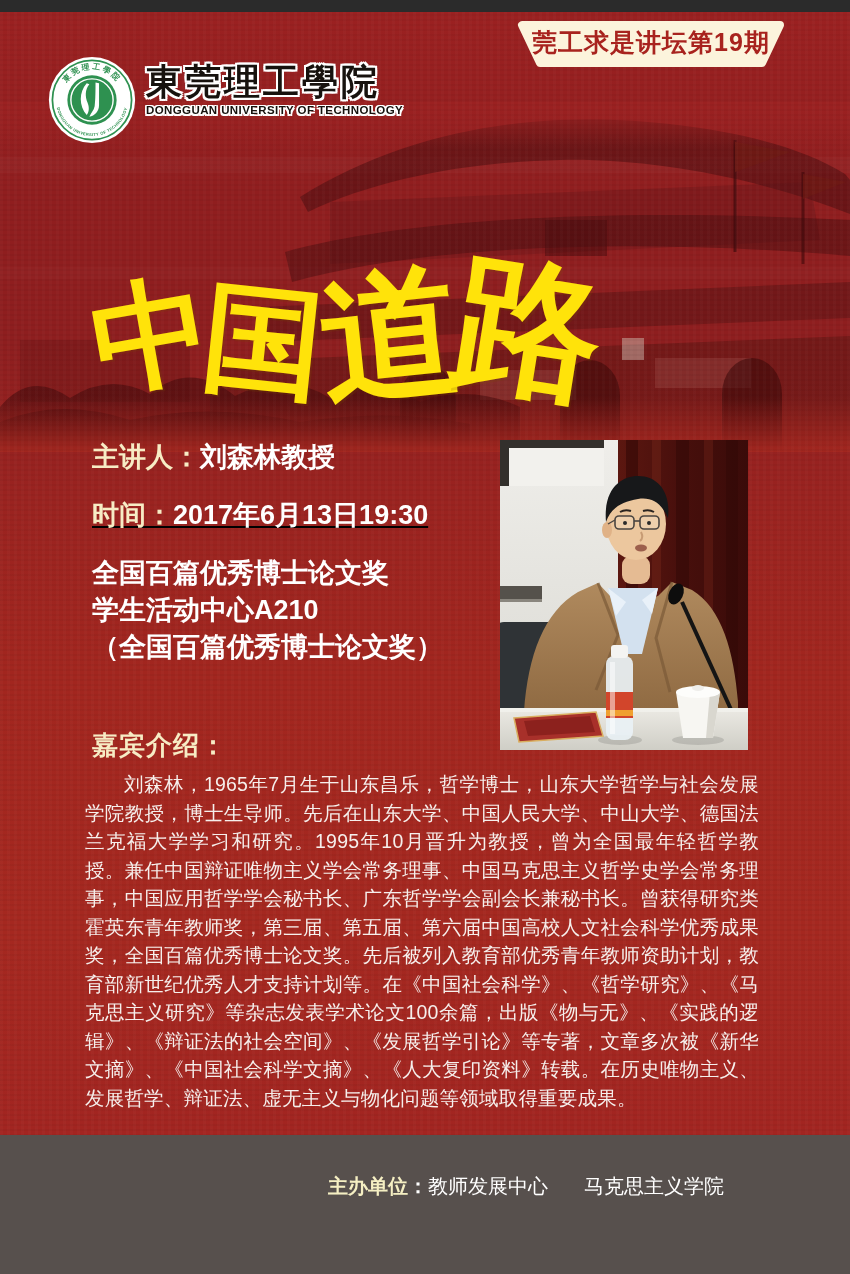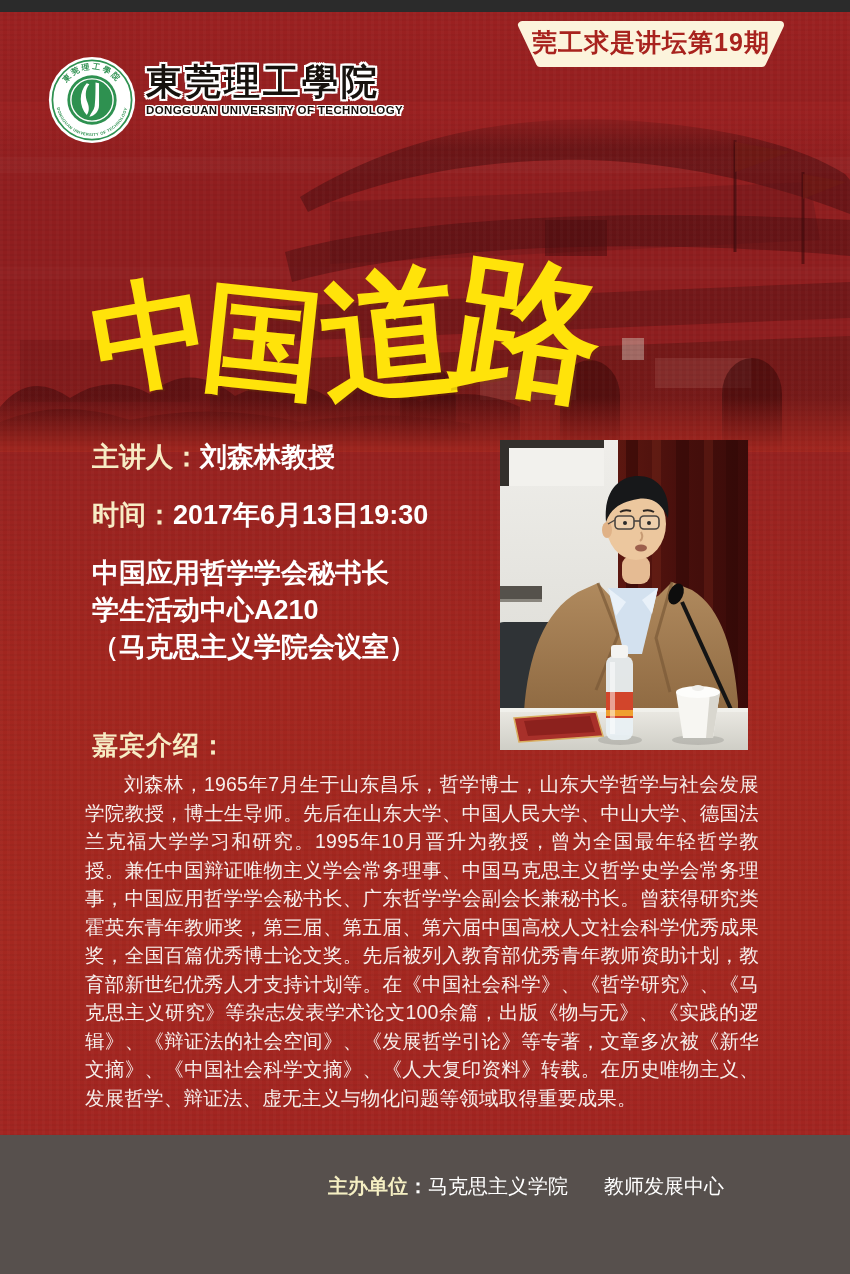--- a/index.html
+++ b/index.html
@@ -35,21 +35,21 @@
     text-shadow:2px 2px 0 rgba(120,80,0,0.18);}
   .title-cn span:nth-child(1){font-size:118px;transform:rotate(-10deg) translateY(2px);margin-right:-6px;}
   .title-cn span:nth-child(2){font-size:120px;transform:rotate(6deg) translateY(8px);margin-right:-4px;}
   .title-cn span:nth-child(3){font-size:142px;transform:rotate(-6deg) translateY(2px);margin-right:-8px;}
   .title-cn span:nth-child(4){font-size:148px;transform:rotate(9deg) translateY(-4px);}
   .title-suffix{position:absolute;left:600px;top:310px;z-index:4;color:#ffffff;font-weight:bold;
     font-size:62px;letter-spacing:4px;line-height:1;}
   
   .detail-row{position:absolute;left:92px;z-index:4;display:flex;font-weight:bold;font-size:27px;line-height:1.3;justify-content:center;}
   .row-speaker{top:428px;}
-  .row-time{top:486px;}
+  .row-time{top:486px;text-decoration:underline;}
   .row-location{top:543px;}
   .dlabel{color:#f7ecc5;flex:none;}
   .dvalue{color:#ffffff;}
   .loc-lines .dvalue{display:block;line-height:37px;}
   
   .photo{position:absolute;left:500px;top:428px;width:248px;height:310px;z-index:4;overflow:hidden;}
   
   .bio-heading{position:absolute;left:92px;top:716px;z-index:4;color:#f7ecc5;font-size:26px;font-weight:bold;letter-spacing:1px;text-align:center;}
   .bio-text{position:absolute;left:85px;top:758px;width:674px;z-index:4;color:#f6efec;
     font-size:19.5px;line-height:28.5px;text-align:justify;text-indent:2em;letter-spacing:0.2px;}
@@ -158,23 +158,23 @@
   <div class="detail-row row-speaker">
     <span class="dlabel">主讲人：</span>
     <span class="dvalue">刘森林教授</span>
   </div>
   <div class="detail-row row-time">
     <span class="dlabel">时间：</span>
     <span class="dvalue">2017年6月13日19:30</span>
   </div>
   <div class="detail-row row-location">
     <span class="loc-lines">
-      <span class="dvalue">中国应用哲学学会秘书长</span>
+      <span class="dvalue">全国百篇优秀博士论文奖</span>
       <span class="dvalue">学生活动中心A210</span>
-      <span class="dvalue">（马克思主义学院会议室）</span>
+      <span class="dvalue">（全国百篇优秀博士论文奖）</span>
     </span>
   </div>
 
   <svg class="photo" viewBox="0 0 248 310" aria-hidden="true">
     <defs>
       <linearGradient id="wallGrad" x1="0" y1="0" x2="0" y2="1">
         <stop offset="0" stop-color="#efeeea"></stop>
           <stop offset="1" stop-color="#dcdbd5"></stop>
       </linearGradient>
       <linearGradient id="curtainGrad" x1="0" y1="0" x2="1" y2="0">
@@ -252,18 +252,18 @@
     <ellipse cx="198" cy="248" rx="6" ry="3" fill="#efeeea"></ellipse>
   </svg>
 
   <div class="bio-heading">嘉宾介绍：</div>
   <div class="bio-text">刘森林，1965年7月生于山东昌乐，哲学博士，山东大学哲学与社会发展学院教授，博士生导师。先后在山东大学、中国人民大学、中山大学、德国法兰克福大学学习和研究。1995年10月晋升为教授，曾为全国最年轻哲学教授。兼任中国辩证唯物主义学会常务理事、中国马克思主义哲学史学会常务理事，中国应用哲学学会秘书长、广东哲学学会副会长兼秘书长。曾获得研究类霍英东青年教师奖，第三届、第五届、第六届中国高校人文社会科学优秀成果奖，全国百篇优秀博士论文奖。先后被列入教育部优秀青年教师资助计划，教育部新世纪优秀人才支持计划等。在《中国社会科学》、《哲学研究》、《马克思主义研究》等杂志发表学术论文100余篇，出版《物与无》、《实践的逻辑》、《辩证法的社会空间》、《发展哲学引论》等专著，文章多次被《新华文摘》、《中国社会科学文摘》、《人大复印资料》转载。在历史唯物主义、发展哲学、辩证法、虚无主义与物化问题等领域取得重要成果。</div>
 
   <div class="footer">
     <div class="footer-line">
       <span class="footer-label">主办单位</span>
       <span class="footer-colon">：</span>
+      <span class="footer-org">教师发展中心</span>
       <span class="footer-org">马克思主义学院</span>
-      <span class="footer-org">教师发展中心</span>
     </div>
   </div>
 
 </div>
 
 </body></html>

